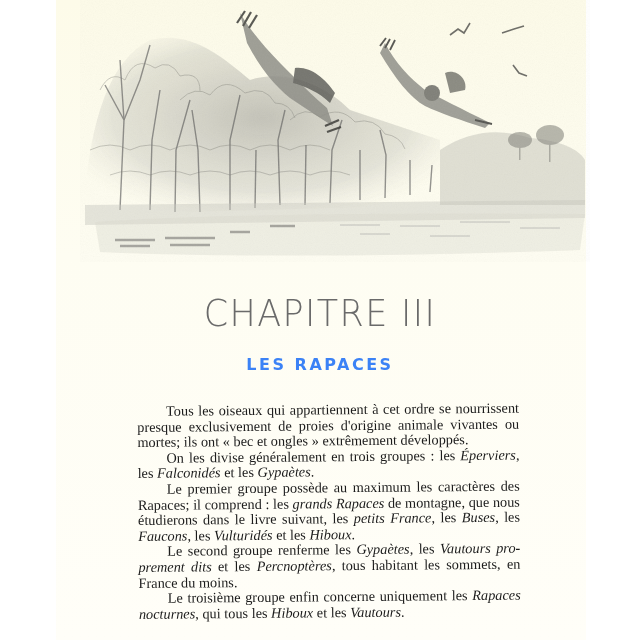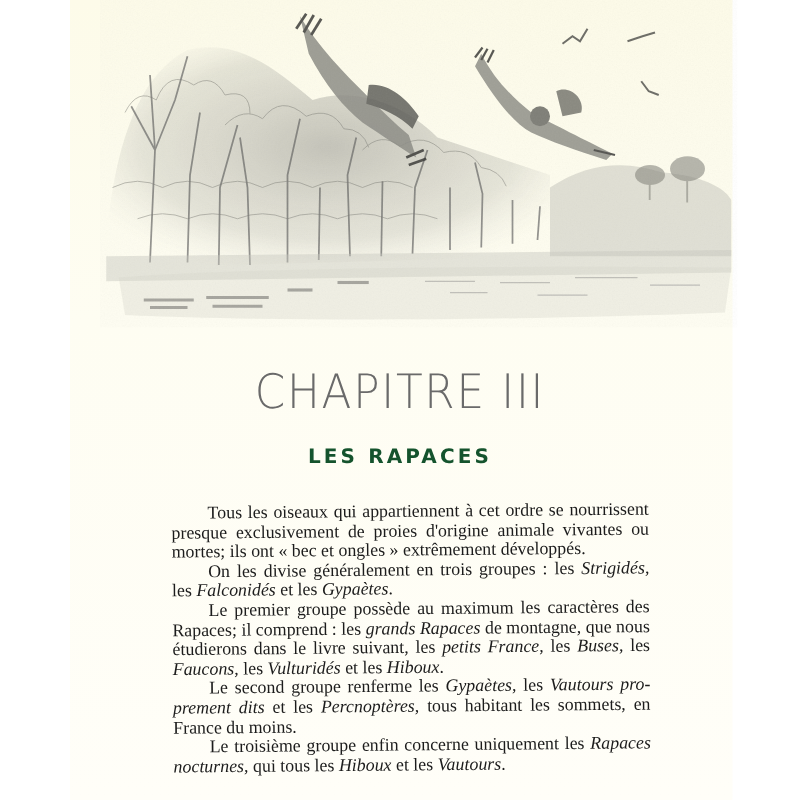--- a/index.html
+++ b/index.html
@@ -24,21 +24,21 @@
     font-size: 38px; letter-spacing: 1.5px;
     color: #6a6a6a;
     transform: scaleX(0.92);
   }
   .section-title {
     position: absolute; left: 0; width: 640px; top: 355px;
     text-align: center;
     font-family: "DejaVu Sans", "Liberation Sans", sans-serif;
     font-weight: bold;
     font-size: 16px; letter-spacing: 2.5px;
-    color: #14532d;
+    color: #3b82f6;
   }
   .body-text {
     position: absolute; left: 137px; top: 404px; width: 382px;
     font-size: 14.3px; line-height: 15.6px;
     color: #1c1c1c;
     text-align: justify;
     transform: rotate(-0.5deg);
     transform-origin: left top;
   }
   .body-text p { margin: 0; text-indent: 29px; }
@@ -161,19 +161,19 @@
   </g>
 
   <rect x="0" y="0" width="510" height="262" fill="#000" filter="url(#grain)" opacity="0.18"></rect>
 </svg>
 
 <div class="chapter-title">CHAPITRE III</div>
 <div class="section-title">LES RAPACES</div>
 
 <div class="body-text">
   <p><span>Tous les oiseaux qui appartiennent à cet ordre se nourrissent presque exclusivement de proies d'origine animale vivantes ou mortes; ils ont « bec et ongles » extrêmement développés.</span></p>
-  <p><span>On les divise généralement en trois groupes : les </span><em>Strigidés</em><span>, les </span><em>Falconidés</em><span> et les </span><em>Gypaètes</em><span>.</span></p>
+  <p><span>On les divise généralement en trois groupes : les </span><em>Éperviers</em><span>, les </span><em>Falconidés</em><span> et les </span><em>Gypaètes</em><span>.</span></p>
   <p><span>Le premier groupe possède au maximum les caractères des Rapaces; il comprend : les </span><em>grands Rapaces</em><span> de montagne, que nous étudierons dans le livre suivant, les </span><em>petits France</em><span>, les </span><em>Buses</em><span>, les </span><em>Faucons</em><span>, les </span><em>Vulturidés</em><span> et les </span><em>Hiboux</em><span>.</span></p>
   <p><span>Le second groupe renferme les </span><em>Gypaètes</em><span>, les </span><em>Vautours pro­prement dits</em><span> et les </span><em>Percnoptères</em><span>, tous habitant les sommets, en France du moins.</span></p>
   <p><span>Le troisième groupe enfin concerne uniquement les </span><em>Rapaces nocturnes</em><span>, qui tous les </span><em>Hiboux</em><span> et les </span><em>Vautours</em><span>.</span></p>
 </div>
 
 <div class="page-number">265</div>
 
 </body></html>

